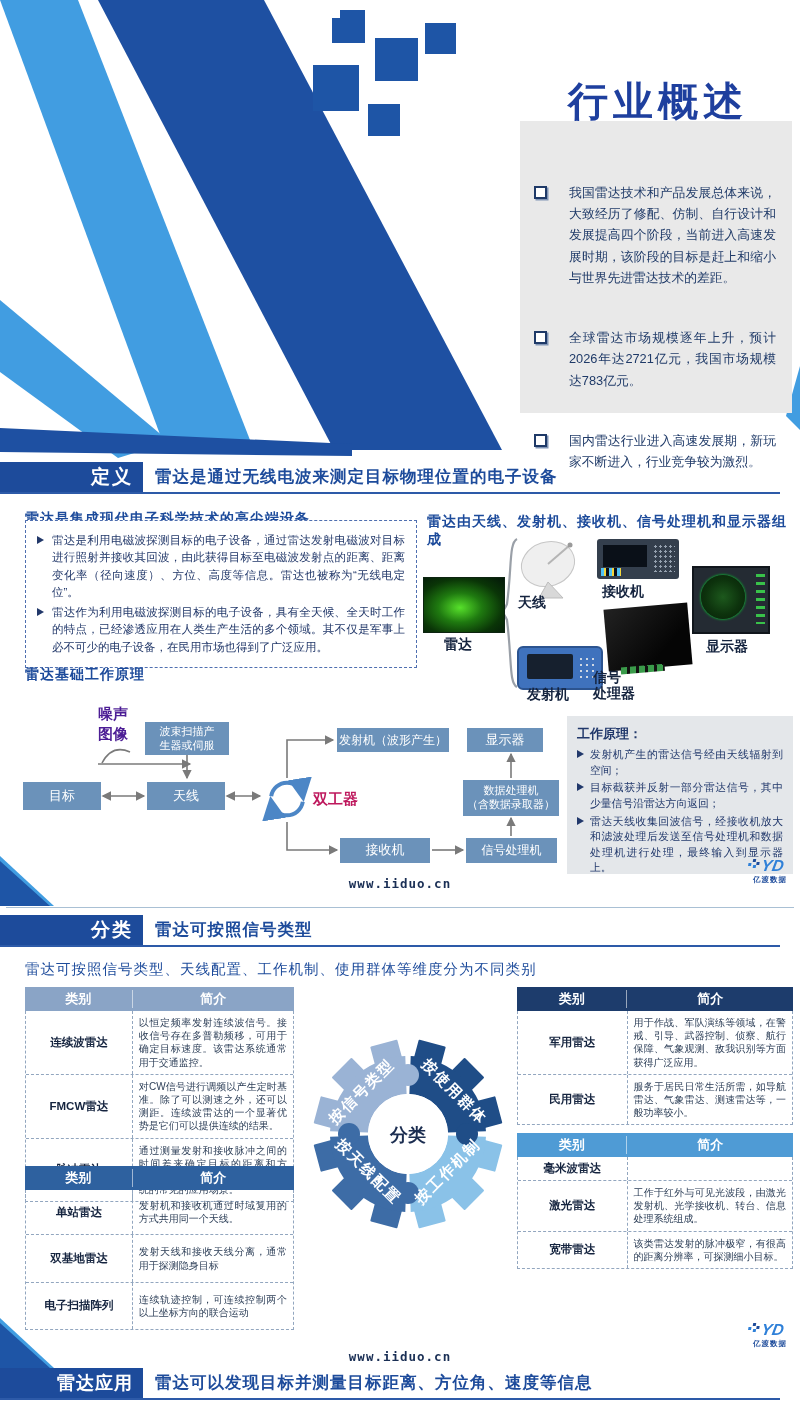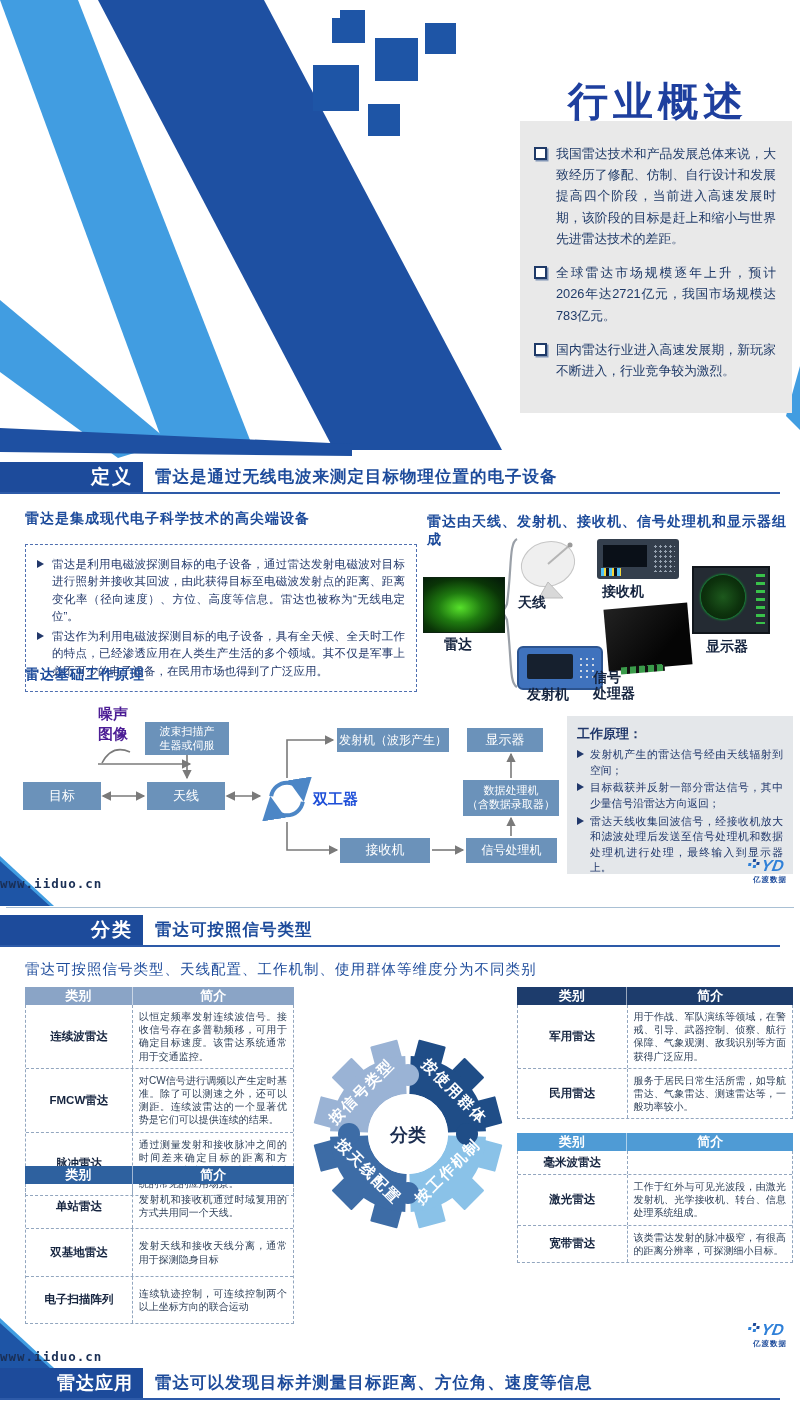--- a/index.html
+++ b/index.html
@@ -5,36 +5,36 @@
   html,body{margin:0;padding:0;background:#fff;}
   .page{position:relative;width:800px;height:1414px;background:#fff;overflow:hidden;
         font-family:"Liberation Sans",sans-serif;color:#21386b;}
   .abs{position:absolute;}
 
   
   .hero-title{position:absolute;left:568px;top:74px;width:230px;font-size:40px;font-weight:bold;
               color:#1e3f9e;letter-spacing:5px;}
   .overview-box{position:absolute;left:520px;top:121px;width:272px;height:292px;background:#e9e9e9;
                 box-sizing:border-box;padding:22px 16px 14px 14px;}
-  .obullet{display:flex;gap:9px;margin-bottom:13px;}
+  .obullet{display:flex;gap:22px;margin-bottom:13px;margin-top:39px;}
   .sqmark{flex:none;width:9px;height:9px;border:2.2px solid #1f3a68;background:#fff;margin-top:4px;
           box-shadow:1.5px 1.5px 0 #8195b5;}
   .obullet p{margin:0;font-size:12.8px;line-height:1.66;text-align:justify;color:#1f3a68;}
 
   
   .secbar{position:absolute;left:0;height:30px;display:flex;align-items:center;}
   .secbar .bbox{width:143px;height:30px;background:#1d4b9b;color:#fff;font-weight:bold;font-size:19px;
                 display:flex;align-items:center;justify-content:flex-end;padding-right:10px;box-sizing:border-box;
                 letter-spacing:2px;}
   .secbar .btitle{margin-left:12px;font-size:16.5px;font-weight:bold;color:#1d4b9b;letter-spacing:1px;}
   .sec-underline{position:absolute;left:0;width:780px;height:2px;background:#2d5aa8;}
 
   
   .subhead{position:absolute;font-size:14px;font-weight:bold;color:#1d4b9b;letter-spacing:1px;}
-  .dashedbox{position:absolute;left:25px;top:544px;width:392px;box-sizing:border-box;
+  .dashedbox{position:absolute;left:25px;top:520px;width:392px;box-sizing:border-box;
              border:1.6px dashed #4f6fb0;padding:8px 11px;background:#fff;}
   .dbullet{display:flex;gap:8px;margin:3px 0;}
   .arrmark{flex:none;width:0;height:0;border-left:7px solid #22386a;border-top:4.5px solid transparent;
            border-bottom:4.5px solid transparent;margin-top:4px;}
   .dbullet p{margin:0;font-size:11.5px;line-height:1.5;text-align:justify;color:#22386a;}
 
   
   .equip{position:absolute;left:420px;top:536px;width:378px;height:166px;}
   .eq-label{position:absolute;font-weight:bold;font-size:14px;color:#15243f;white-space:pre-line;line-height:1.15;}
   .dev-radar{position:absolute;left:3px;top:41px;width:80px;height:54px;border:1px solid #0c2410;
@@ -57,46 +57,46 @@
   .dev-proc{position:absolute;left:186px;top:70px;width:84px;height:62px;transform:rotate(-5deg);
             background:linear-gradient(135deg,#222 0%,#050505 70%);}
   .dev-proc::after{content:"";position:absolute;bottom:-4px;left:12px;width:44px;height:7px;
             background:repeating-linear-gradient(90deg,#3a9b4a 0 6px,#111 6px 9px);}
 
   
   .flow{position:absolute;left:0;top:700px;width:800px;height:178px;}
   .fnode{position:absolute;background:#6b92ba;color:#fff;display:flex;align-items:center;justify-content:center;
          text-align:center;font-size:13px;white-space:pre-line;line-height:1.25;}
   .noise{position:absolute;left:98px;top:4px;font-size:15px;font-weight:bold;color:#4c1d95;white-space:pre-line;line-height:1.3;}
-  .duplex-label{position:absolute;left:313px;top:90px;font-size:15px;font-weight:bold;color:#1d4ed8;}
+  .duplex-label{position:absolute;left:313px;top:90px;font-size:15px;font-weight:bold;color:#be185d;}
   .principle{position:absolute;left:567px;top:16px;width:226px;height:158px;background:#e4e7ea;
              box-sizing:border-box;padding:9px 10px;}
   .principle h4{margin:0 0 4px 0;font-size:13px;color:#21386b;}
   .pbullet{display:flex;gap:6px;margin:2px 0;}
   .pbullet .arrmark{margin-top:3px;border-left-color:#21386b;}
   .pbullet p{margin:0;font-size:10.8px;line-height:1.45;text-align:justify;color:#21386b;}
 
   
-  .siteurl{position:absolute;left:0;width:800px;text-align:left;font-family:"DejaVu Sans Mono",monospace;
+  .siteurl{position:absolute;left:0;width:800px;text-align:center;font-family:"DejaVu Sans Mono",monospace;
            font-size:12.5px;font-weight:bold;color:#1a2f55;letter-spacing:1px;}
   .brandlogo{position:absolute;width:56px;text-align:center;}
   .logo-mark{font-style:italic;font-weight:800;font-size:16px;color:#2f80d8;transform:skewX(-10deg);line-height:1;}
   .logo-mark .pix{display:inline-block;width:3px;height:3px;background:#1d4b9b;margin-right:2px;vertical-align:6px;
            box-shadow:-4px -3px 0 #1d4b9b,-8px 1px 0 #2f80d8,-3px 3px 0 #2f80d8;}
   .logo-name{font-size:7.5px;font-weight:bold;color:#1d4b9b;letter-spacing:1px;margin-top:1px;}
   .divider{position:absolute;left:6px;width:788px;height:1px;background:#a9c0d4;}
   .tri{position:absolute;left:0;width:54px;height:50px;overflow:hidden;}
   .tri-light{position:absolute;left:0;top:0;width:54px;height:50px;background:#41 9de1;
              background:#419de1;clip-path:polygon(0 0,100% 100%,0 100%);}
   .tri-dark{position:absolute;left:0;top:5px;width:50px;height:45px;background:#1e55a6;
             clip-path:polygon(0 0,100% 100%,0 100%);}
 
   
   .tbl{position:absolute;box-sizing:border-box;}
-  .thead{display:flex;height:18px;align-items:center;color:#fff;font-weight:bold;font-size:13px;}
+  .thead{display:flex;height:24px;align-items:center;color:#fff;font-weight:bold;font-size:13px;}
   .thead .hc1{flex:0 0 40%;text-align:center;border-right:1px solid rgba(255,255,255,.55);box-sizing:border-box;}
   .thead .hc2{flex:1;text-align:center;}
   .hd-l1{background:#8aa4c6;} .hd-l2{background:#2e619f;} .hd-r1{background:#1d3c6c;} .hd-r2{background:#4f9bd5;}
   .tbody{border:1px dashed #92a6bf;border-top:none;}
   .trow{display:flex;border-bottom:1px dashed #92a6bf;}
   .trow:last-child{border-bottom:none;}
   .tlabel{flex:0 0 40%;display:flex;align-items:center;justify-content:center;text-align:center;
           font-weight:bold;font-size:11.5px;color:#15243f;border-right:1px dashed #92a6bf;box-sizing:border-box;padding:4px 2px;}
   .tdesc{flex:1;padding:5px 6px;font-size:10px;line-height:1.32;text-align:justify;color:#2c3e57;}
 

